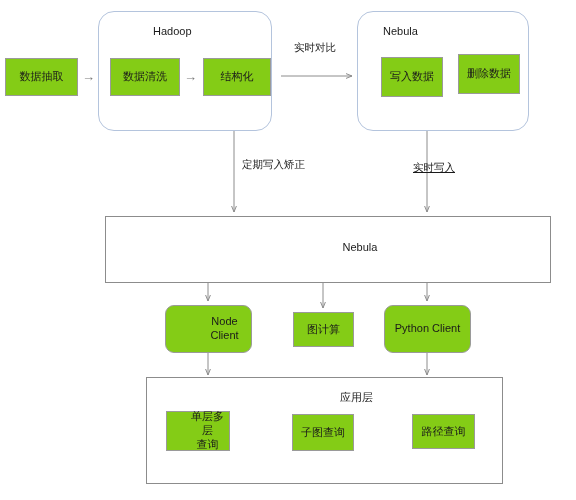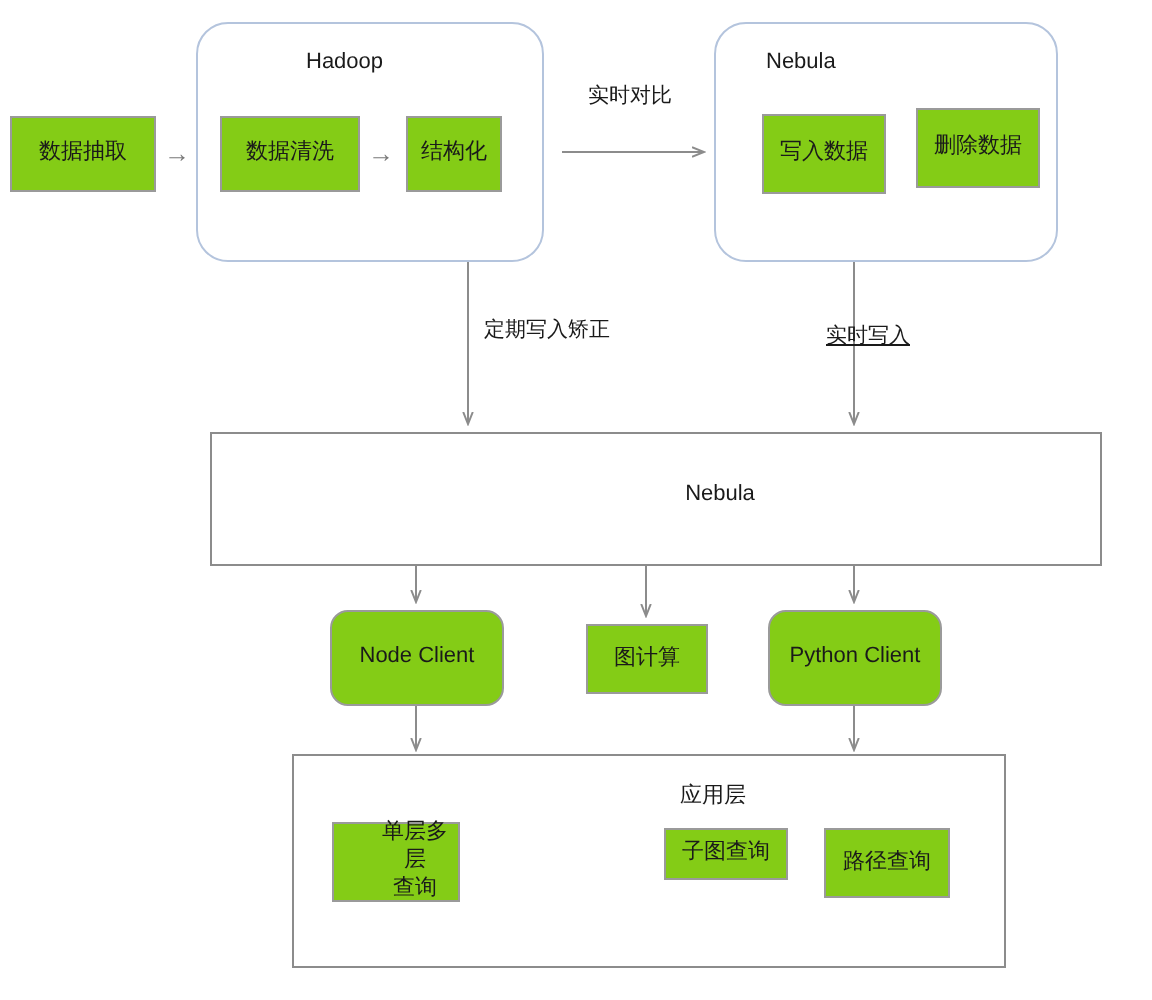--- a/index.html
+++ b/index.html
@@ -123,47 +123,47 @@
 
   <div class="arrow-inline" style="left:82px; top:70px;">→</div>
 
   <div class="container" style="left:98px; top:11px; width:174px; height:120px;"></div>
   <div class="container-title" style="left:115px; top:25px;margin-left:38px;">Hadoop</div>
 
   <div class="node" style="left:110px; top:58px; width:70px; height:38px;">数据清洗</div>
 
   <div class="arrow-inline" style="left:184px; top:70px;">→</div>
 
-  <div class="node" style="left:203px; top:58px; width:48px; height:38px;">结构化</div>
+  <div class="node" style="left:203px; top:58px; width:68px; height:38px;">结构化</div>
 
   <div class="container" style="left:357px; top:11px; width:172px; height:120px;"></div>
   <div class="container-title" style="left:383px; top:25px;">Nebula</div>
 
   <div class="node" style="left:458px; top:54px; width:62px; height:40px;">删除数据</div>
 
   <div class="node" style="left:381px; top:57px; width:62px; height:40px;">写入数据</div>
 
   <div class="edge-label" style="left:294px; top:41px;">实时对比</div>
 
   <div class="edge-label" style="left:242px; top:158px;">定期写入矫正</div>
 
   <div class="edge-label" style="left:413px; top:161px;text-decoration:underline;">实时写入</div>
 
   <div class="panel" style="left:105px; top:216px; width:446px; height:67px;"></div>
   <div class="panel-title" style="left:105px; top:241px; width:446px;">Nebula</div>
 
-  <div class="node rounded" style="left:165px; top:305px; width:87px; height:48px;">Node Client</div>
+  <div class="node rounded" style="left:165px; top:305px; width:87px; height:48px;padding-left:32px;">Node Client</div>
 
   <div class="node rounded" style="left:384px; top:305px; width:87px; height:48px;">Python Client</div>
 
   <div class="node" style="left:293px; top:312px; width:61px; height:35px;">图计算</div>
 
   <div class="panel" style="left:146px; top:377px; width:357px; height:107px;"></div>
   <div class="panel-title" style="left:146px; top:390px; width:357px;">应用层</div>
 
   <div class="node" style="left:166px; top:411px; width:64px; height:40px;padding-left:19px;">单层多层
 查询</div>
 
-  <div class="node" style="left:292px; top:414px; width:62px; height:26px;margin-left:40px;">子图查询</div>
+  <div class="node" style="left:292px; top:414px; width:62px; height:37px;">子图查询</div>
 
   <div class="node" style="left:412px; top:414px; width:63px; height:35px;">路径查询</div>
 
 </div>
 
 </body></html>

